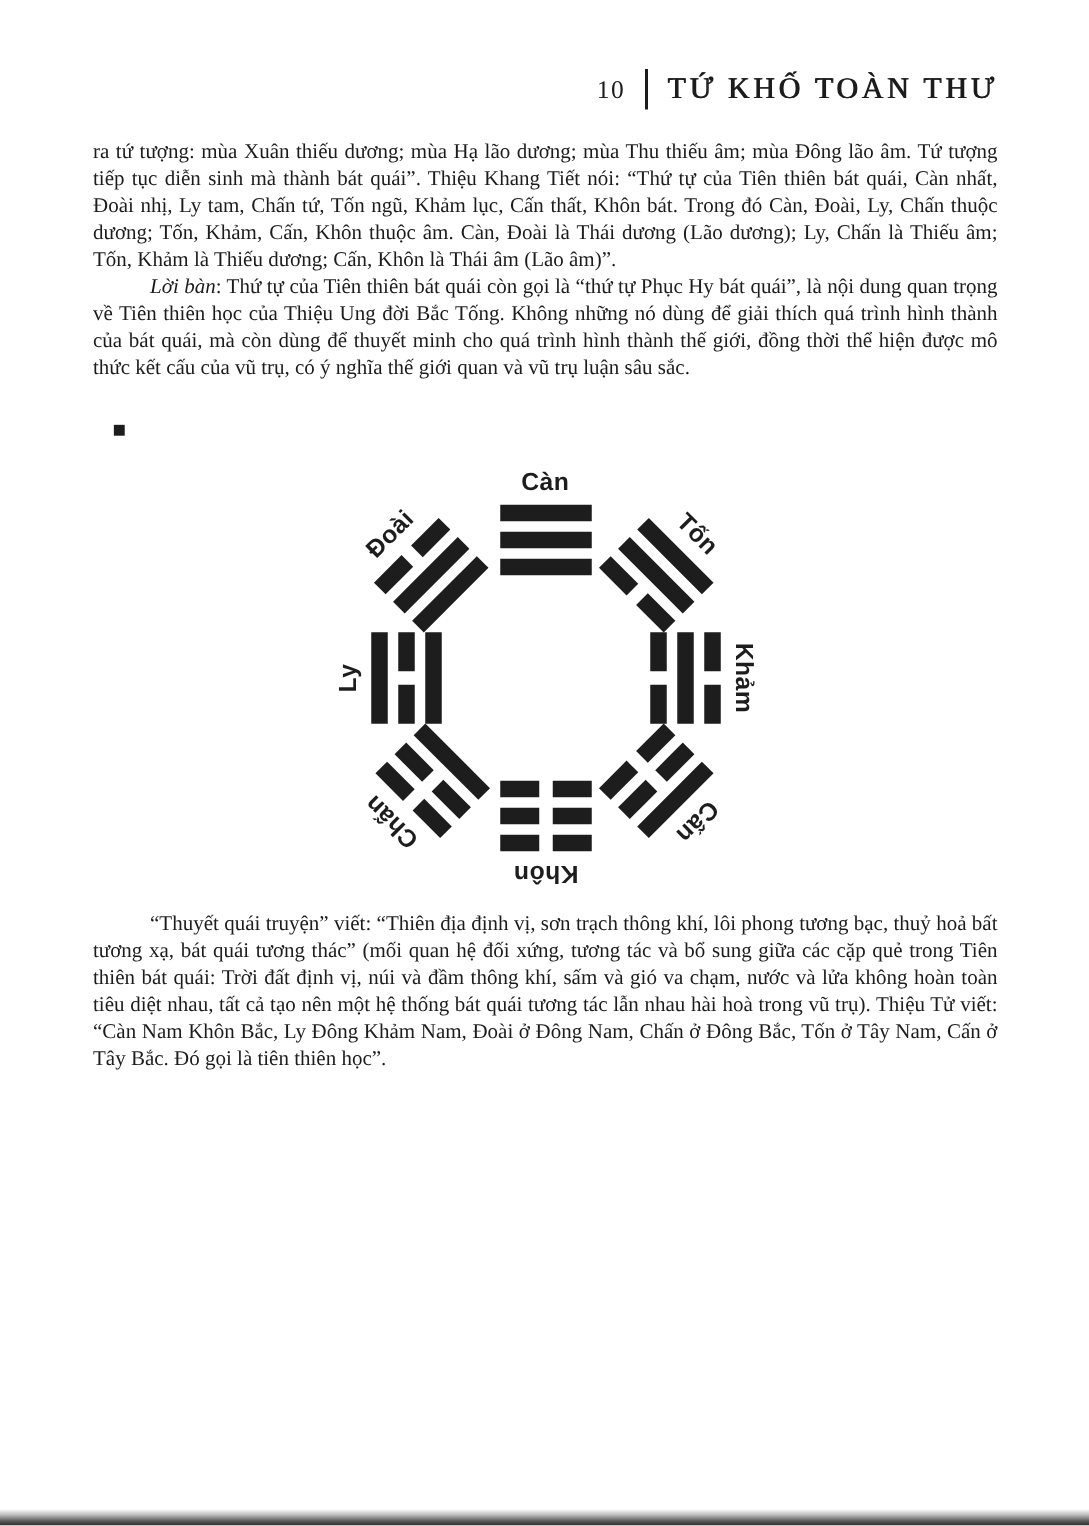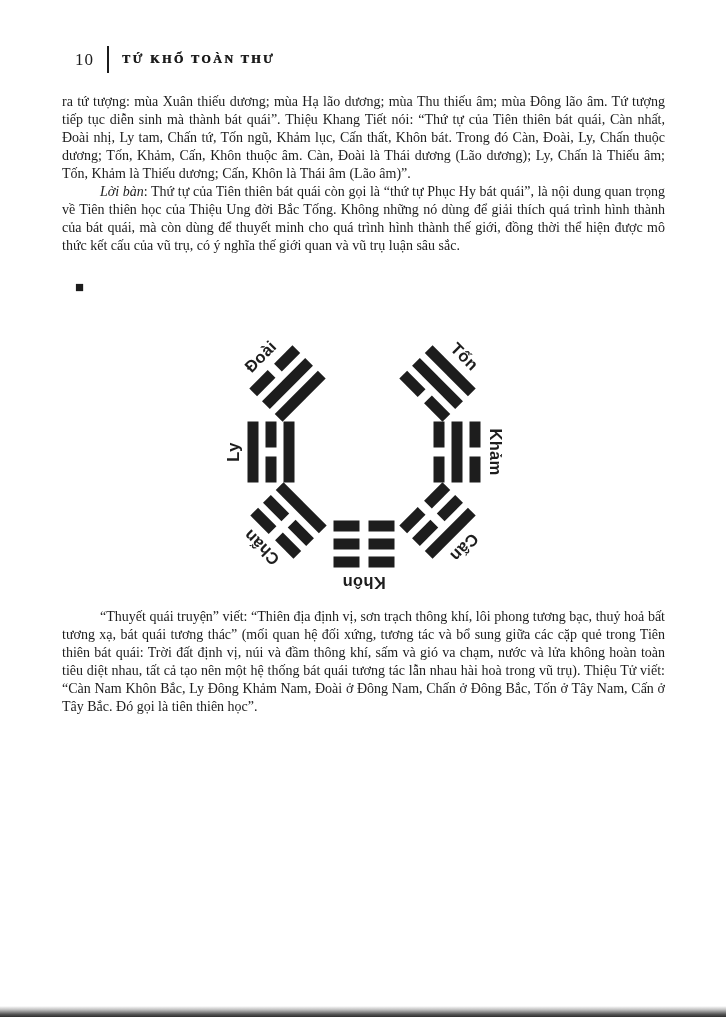--- a/index.html
+++ b/index.html
@@ -11,27 +11,27 @@
     font-family:"Liberation Serif", serif;
     color:#1c1c1c;
     -webkit-font-smoothing:antialiased;
   }
   .page{
     padding:46px 61px 0 62px;
   }
   
   .running-header{
     display:flex;align-items:center;gap:13px;
-    margin-left:13px;margin-bottom:20px;
+    margin-left:13px;margin-bottom:20px;justify-content:flex-end;
   }
   .page-number{font-size:17px;letter-spacing:1px;}
   .header-divider{width:2px;height:27px;background:#1c1c1c;}
   .book-title{
     font-family:"Liberation Serif", serif;
-    font-weight:700;font-size:12px;letter-spacing:2.5px;
+    font-weight:400;font-size:20px;letter-spacing:2.5px;
     text-shadow:0.6px 0 0 #1c1c1c;
   }
   
   .para{
     font-size:14px;line-height:18px;
     text-align:justify;margin:0;
   }
   .para.indented{text-indent:38px;}
   .lead-bi{font-weight:normal;font-style:italic;}
   .term{font-weight:bold;font-style:italic;text-decoration:underline;text-underline-offset:3px;}
@@ -94,20 +94,34 @@
 
   <p class="para">ra tứ tượng: mùa Xuân thiếu dương; mùa Hạ lão dương; mùa Thu thiếu âm; mùa Đông lão âm. Tứ tượng tiếp tục diễn sinh mà thành bát quái”. Thiệu Khang Tiết nói: “Thứ tự của Tiên thiên bát quái, Càn nhất, Đoài nhị, Ly tam, Chấn tứ, Tốn ngũ, Khảm lục, Cấn thất, Khôn bát. Trong đó Càn, Đoài, Ly, Chấn thuộc dương; Tốn, Khảm, Cấn, Khôn thuộc âm. Càn, Đoài là Thái dương (Lão dương); Ly, Chấn là Thiếu âm; Tốn, Khảm là Thiếu dương; Cấn, Khôn là Thái âm (Lão âm)”.</p>
 
   <p class="para indented"><span class="lead-bi">Lời bàn</span><span>: Thứ tự của Tiên thiên bát quái còn gọi là “thứ tự Phục Hy bát quái”, là nội dung quan trọng về Tiên thiên học của Thiệu Ung đời Bắc Tống. Không những nó dùng để giải thích quá trình hình thành của bát quái, mà còn dùng để thuyết minh cho quá trình hình thành thế giới, đồng thời thể hiện được mô thức kết cấu của vũ trụ, có ý nghĩa thế giới quan và vũ trụ luận sâu sắc.</span></p>
 
   <div class="section-heading">
     <span class="section-bullet">■</span>
   </div>
 
   <div class="bagua">
+    <div class="trigram pos-n">
+      <span class="tg-label">Càn</span>
+      <div class="tg-bars">
+          <div class="tg-line solid">
+            <i></i>
+          </div>
+          <div class="tg-line solid">
+            <i></i>
+          </div>
+          <div class="tg-line solid">
+            <i></i>
+          </div>
+        </div>
+    </div>
     <div class="trigram pos-ne">
       <span class="tg-label">Tốn</span>
       <div class="tg-bars">
           <div class="tg-line solid">
             <i></i>
           </div>
           <div class="tg-line solid">
             <i></i>
           </div>
           <div class="tg-line broken">

